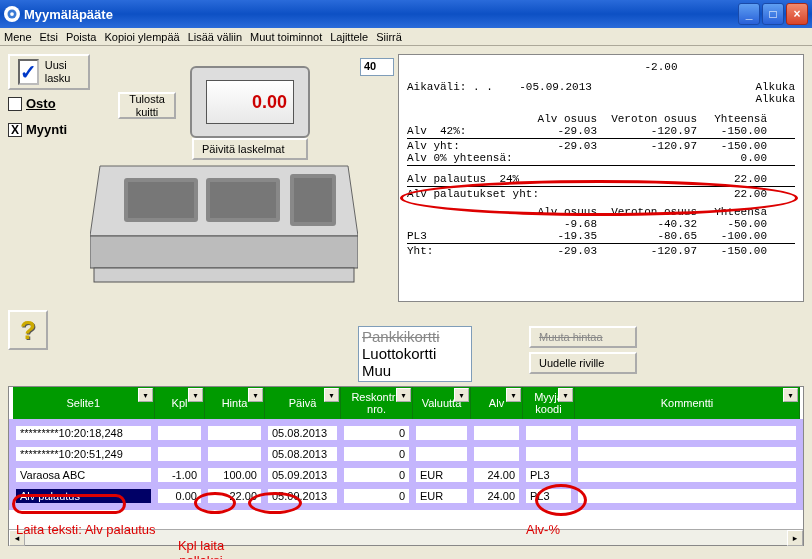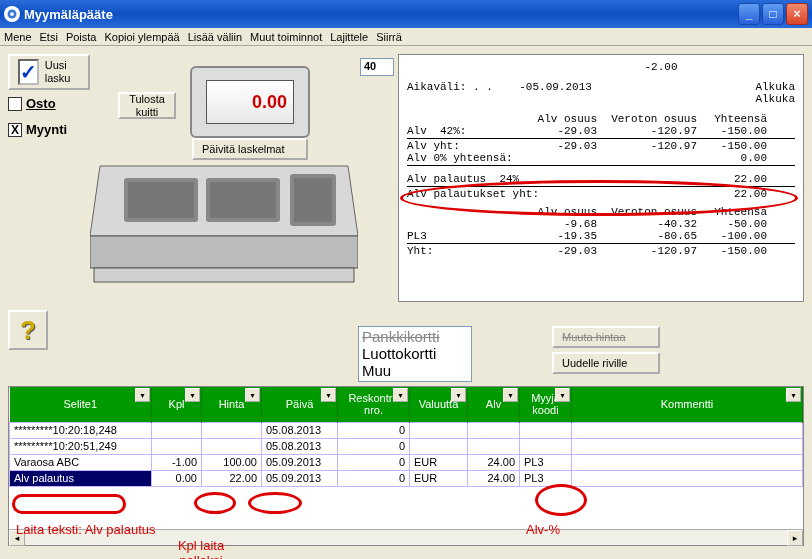--- a/index.html
+++ b/index.html
@@ -28,28 +28,28 @@
   .helpbtn { position:absolute; left:8px; top:264px; width:40px; height:40px; display:flex; align-items:center; justify-content:center; font-size:26px; font-weight:bold; color:#ccaa00; text-shadow:1px 1px 0 #555; }
   .fortyfield { position:absolute; left:360px; top:12px; width:34px; height:18px; border:1px solid #7f9db9; background:#fff; padding:1px 3px; font-weight:bold; font-size:11px; }
   .receipt { position:absolute; left:398px; top:8px; right:8px; height:248px; background:#fff; border:1px solid #888; font-family: "Courier New", monospace; font-size:11px; padding:6px 8px; overflow:hidden; }
   .receipt .line { display:flex; white-space:pre; }
   .receipt .l1 { width:120px; }
   .receipt .num { width:70px; text-align:right; }
   .receipt .hr { border-top:1px solid #000; margin:1px 0; }
   .redcircle-wide { position:absolute; border:3px solid #d00; border-radius:50%/50%; pointer-events:none; }
   .paylist { position:absolute; left:358px; top:280px; width:114px; height:56px; background:#fff; border:1px solid #7f9db9; font-size:15px; padding:1px 2px; }
   .paylist div { padding:0 1px; }
-  .sidebuttons { position:absolute; left:515px; top:280px;padding-left:37px; }
+  .sidebuttons { position:absolute; left:492px; top:280px;padding-left:37px; }
   .sidebuttons .btn3d { width:108px; height:22px; margin-bottom:4px; color:#888; text-decoration:line-through; }
   .sidebuttons .btn3d.active { color:#000; text-decoration:none; }
   .grid { position:absolute; left:8px; right:8px; top:340px; height:160px; background:#fff; border:1px solid #888; }
   .grid table { border-collapse:collapse; width:100%; font-size:11px; }
   .grid th { background:#009a00; color:#fff; font-weight:normal; padding:3px 4px; border-right:1px solid #0b7a0b; position:relative; height:35px; vertical-align:middle; }
   .grid th .dd { position:absolute; right:1px; top:1px; width:15px; height:14px; background:#ece9d8; border:1px outset #fff; font-size:8px; display:flex; align-items:center; justify-content:center; color:#000; }
-  .grid td { border:1px solid #c4b5fd; padding:1px 4px; height:16px; }
+  .grid td { border:7px solid #c4b5fd; padding:1px 4px; height:16px; }
   .grid td.r { text-align:right; }
   .grid td.sel { background:#000066; color:#fff; }
   .annots { position:absolute; left:0; top:0; width:100%; height:100%; pointer-events:none; }
   .annots .txt { position:absolute; color:#d00; font-size:13px; font-family: Arial; }
   .annots .circ { position:absolute; border:3px solid #d00; border-radius:50%; }
   .scrollbar { position:absolute; bottom:0; left:0; right:0; height:16px; background:#ece9d8; border-top:1px solid #aaa; display:flex; }
   .scrollbar .sbtn { width:16px; height:16px; background:#ece9d8; border:1px outset #fff; font-size:9px; display:flex; align-items:center; justify-content:center; }
   .scrollbar .track { flex:1; background:#f0f0e8; }
 </style>
 </head>

